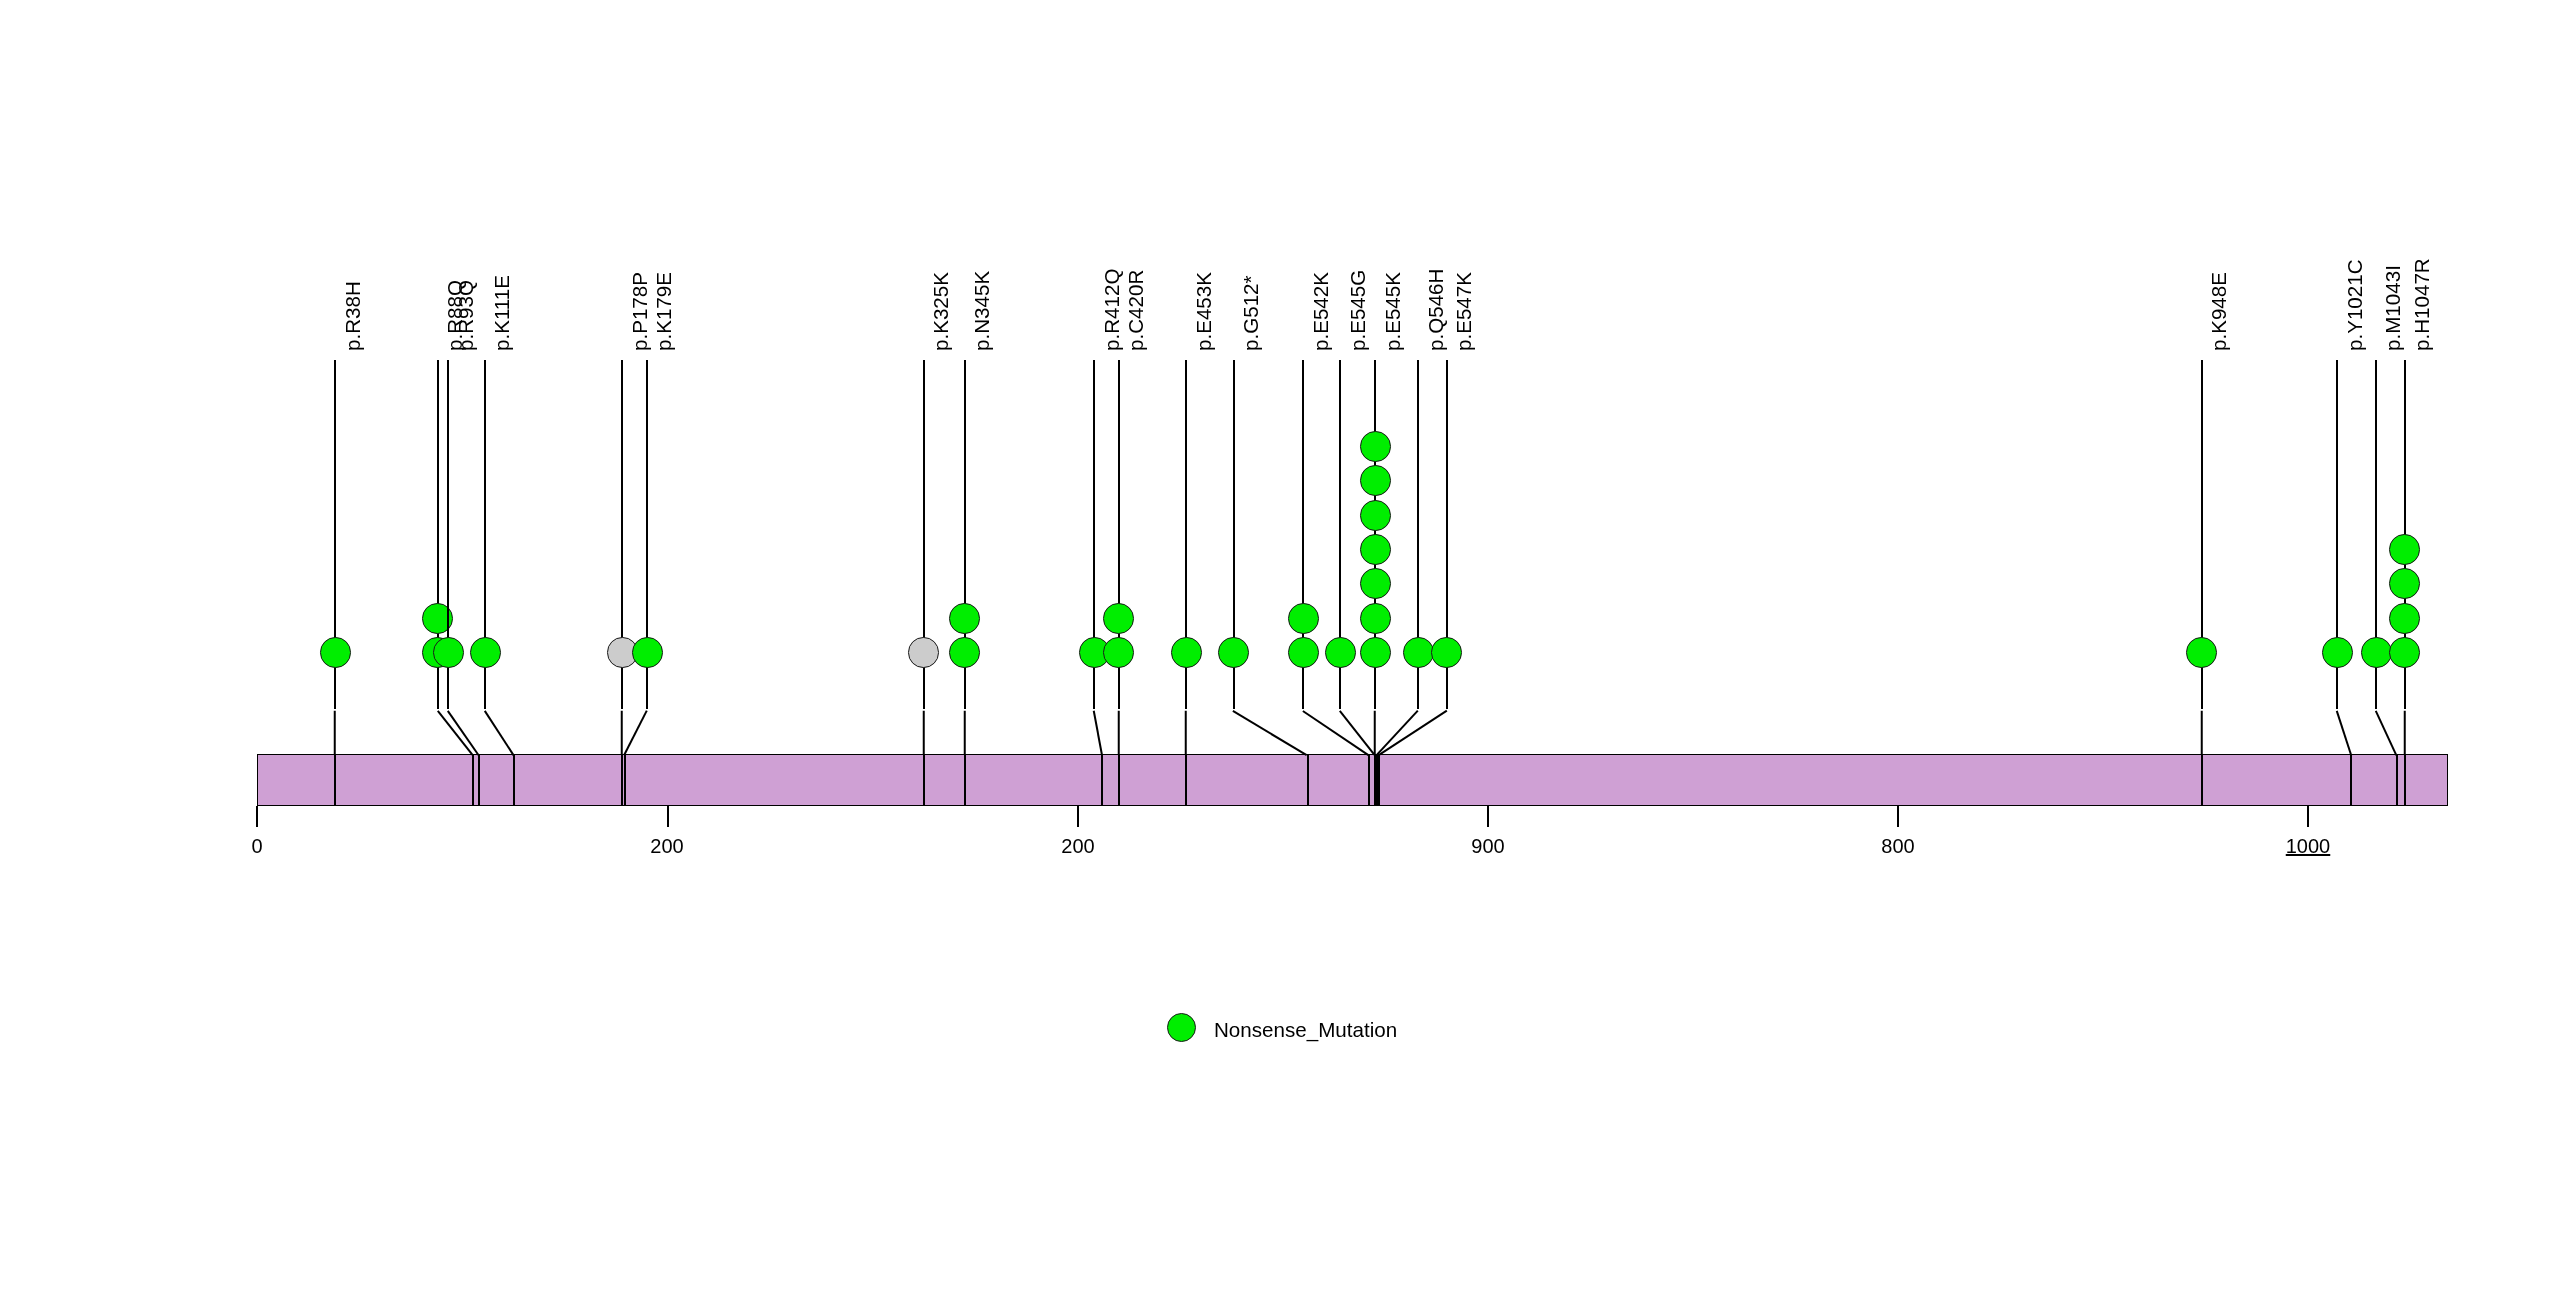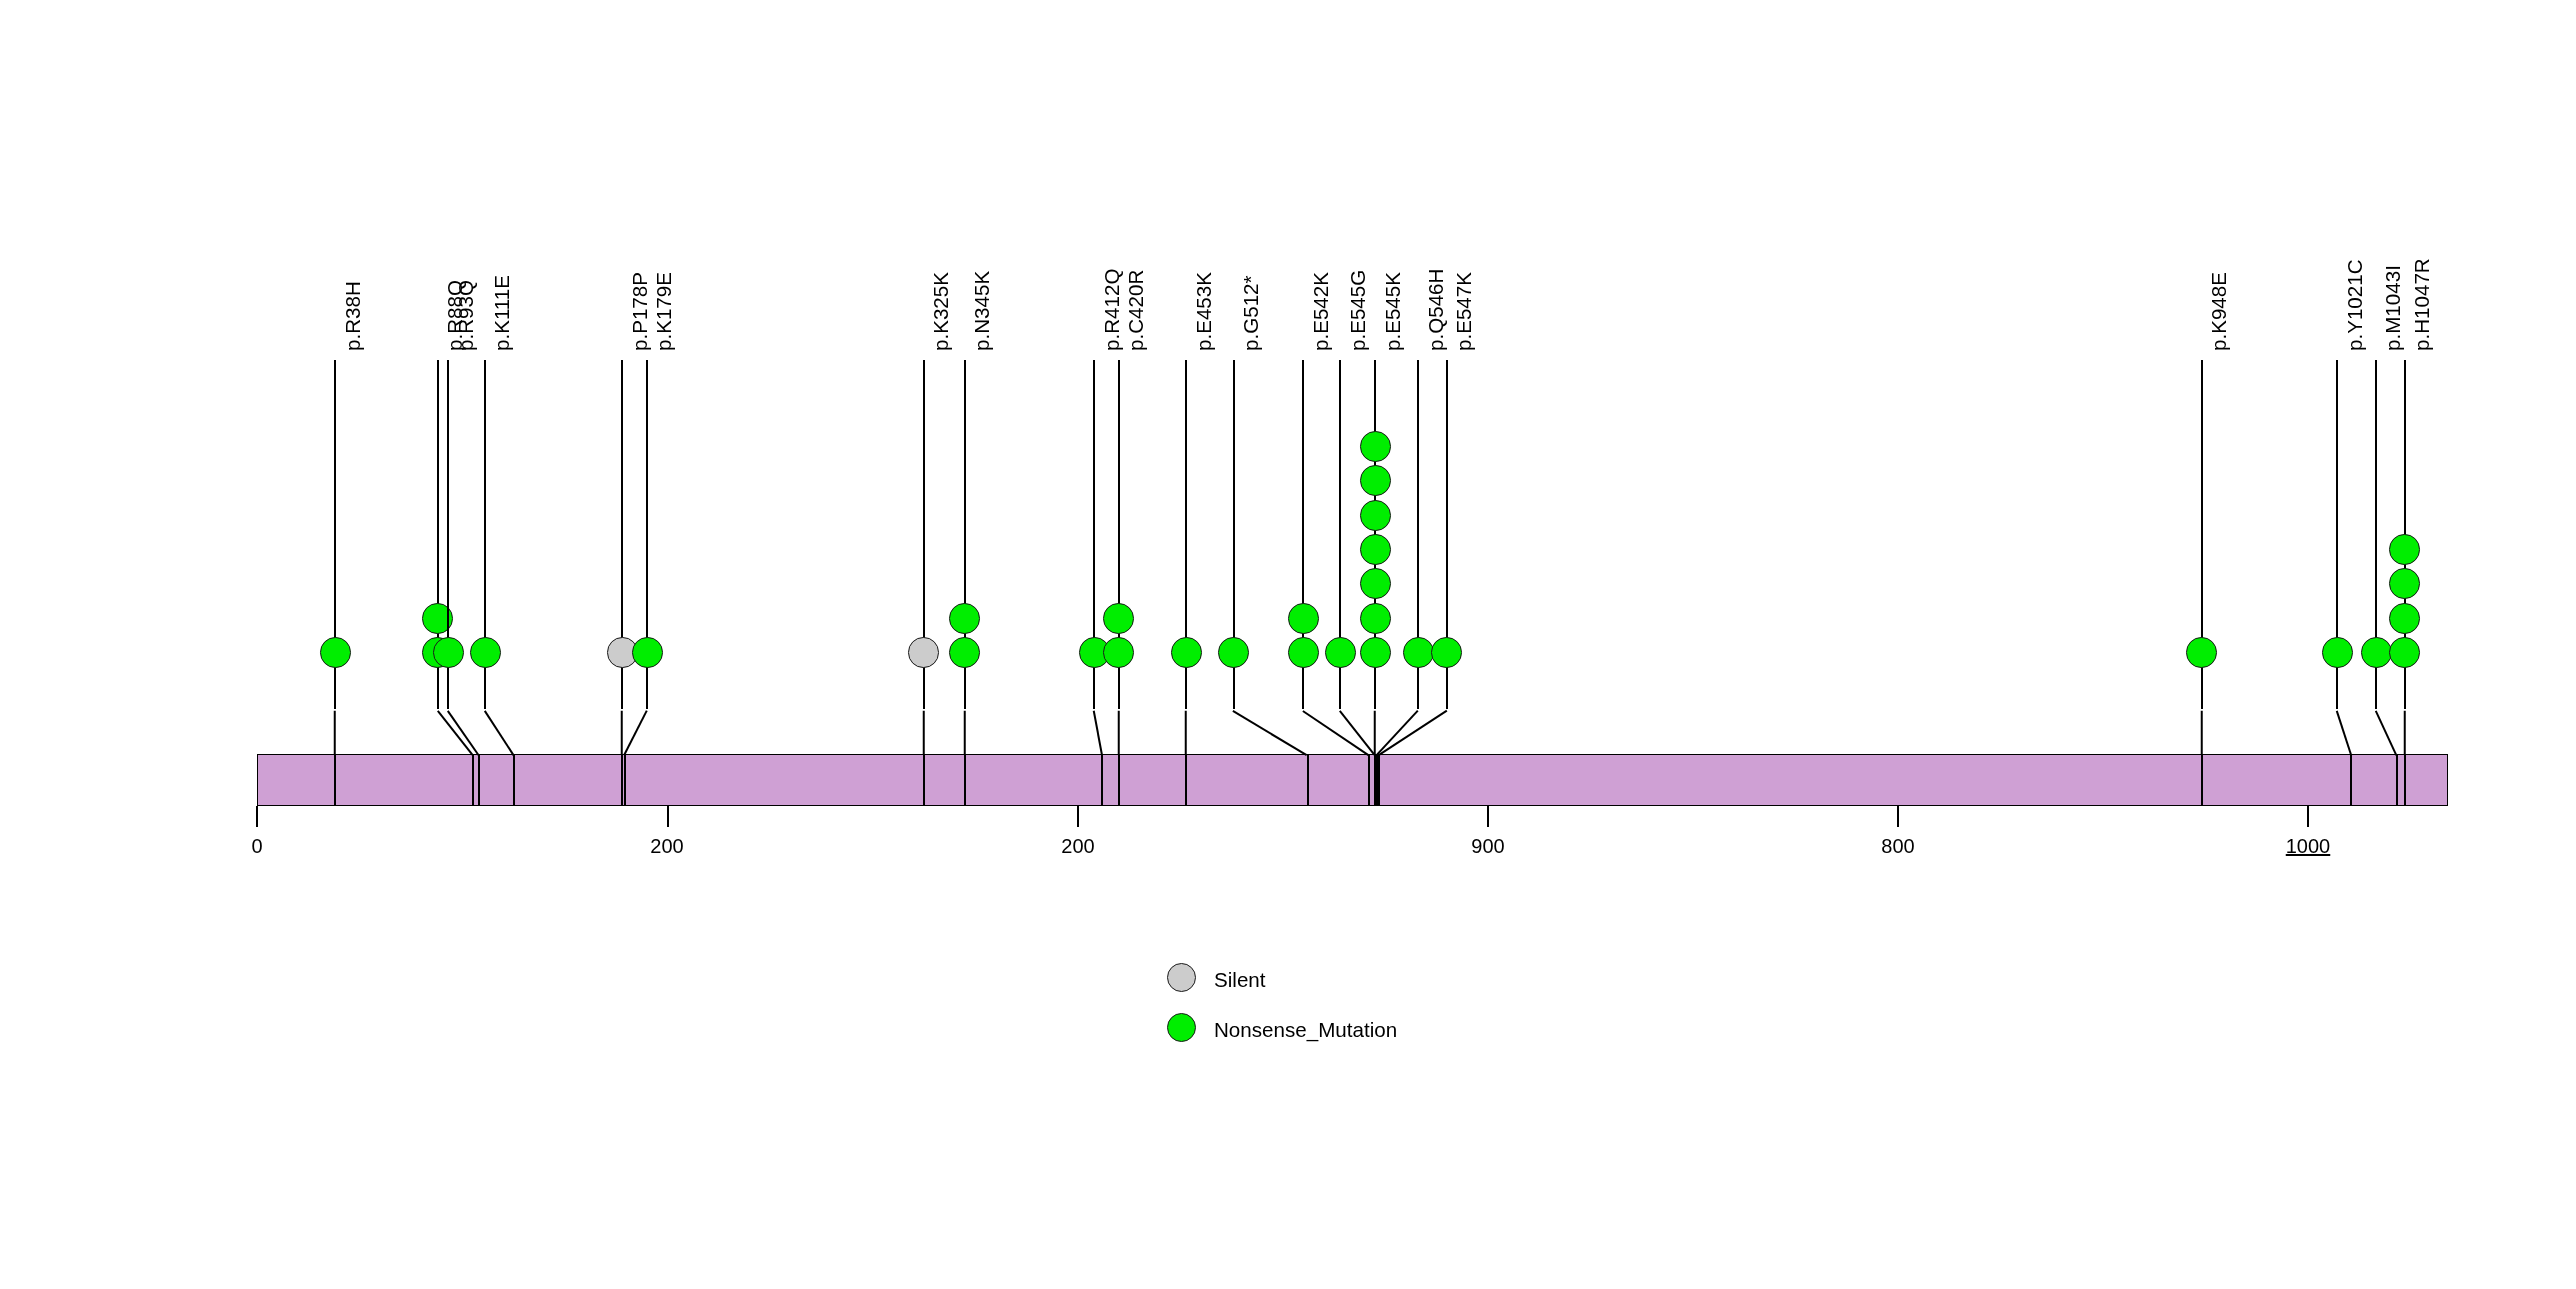--- a/index.html
+++ b/index.html
@@ -244,24 +244,20 @@
         <div class="lolli-stem" style="left: 2404px; top: 754px; height: 52px;"></div>
         <div class="lolli-dot" style="left: 2389px; top: 637px; width: 30.5px; height: 30.5px; background: rgb(0, 238, 0);"></div>
         <div class="lolli-dot" style="left: 2389px; top: 603px; width: 30.5px; height: 30.5px; background: rgb(0, 238, 0);"></div>
         <div class="lolli-dot" style="left: 2389px; top: 568px; width: 30.5px; height: 30.5px; background: rgb(0, 238, 0);"></div>
         <div class="lolli-dot" style="left: 2389px; top: 534px; width: 30.5px; height: 30.5px; background: rgb(0, 238, 0);"></div>
         <div class="lolli-label" style="left: 2412px; top: 351px;">p.H1047R</div>
       </div>
     </div>
 
   <div id="legend" style="left: 1167px; top: 963px; width: 534px; height: 151px;">
-      <div class="legend-row" style="left: 0px; top: 0px; width: 519px;">
-        <span class="legend-swatch" style="background: rgb(204, 204, 204);"></span>
-        <span class="legend-text">Silent</span>
-      </div>
       <div class="legend-row" style="left: 0px; top: 50px; width: 519px;">
         <span class="legend-swatch" style="background: rgb(0, 238, 0);"></span>
         <span class="legend-text">Nonsense_Mutation</span>
       </div>
     </div>
 
 </div>
 
 
 </body></html>

